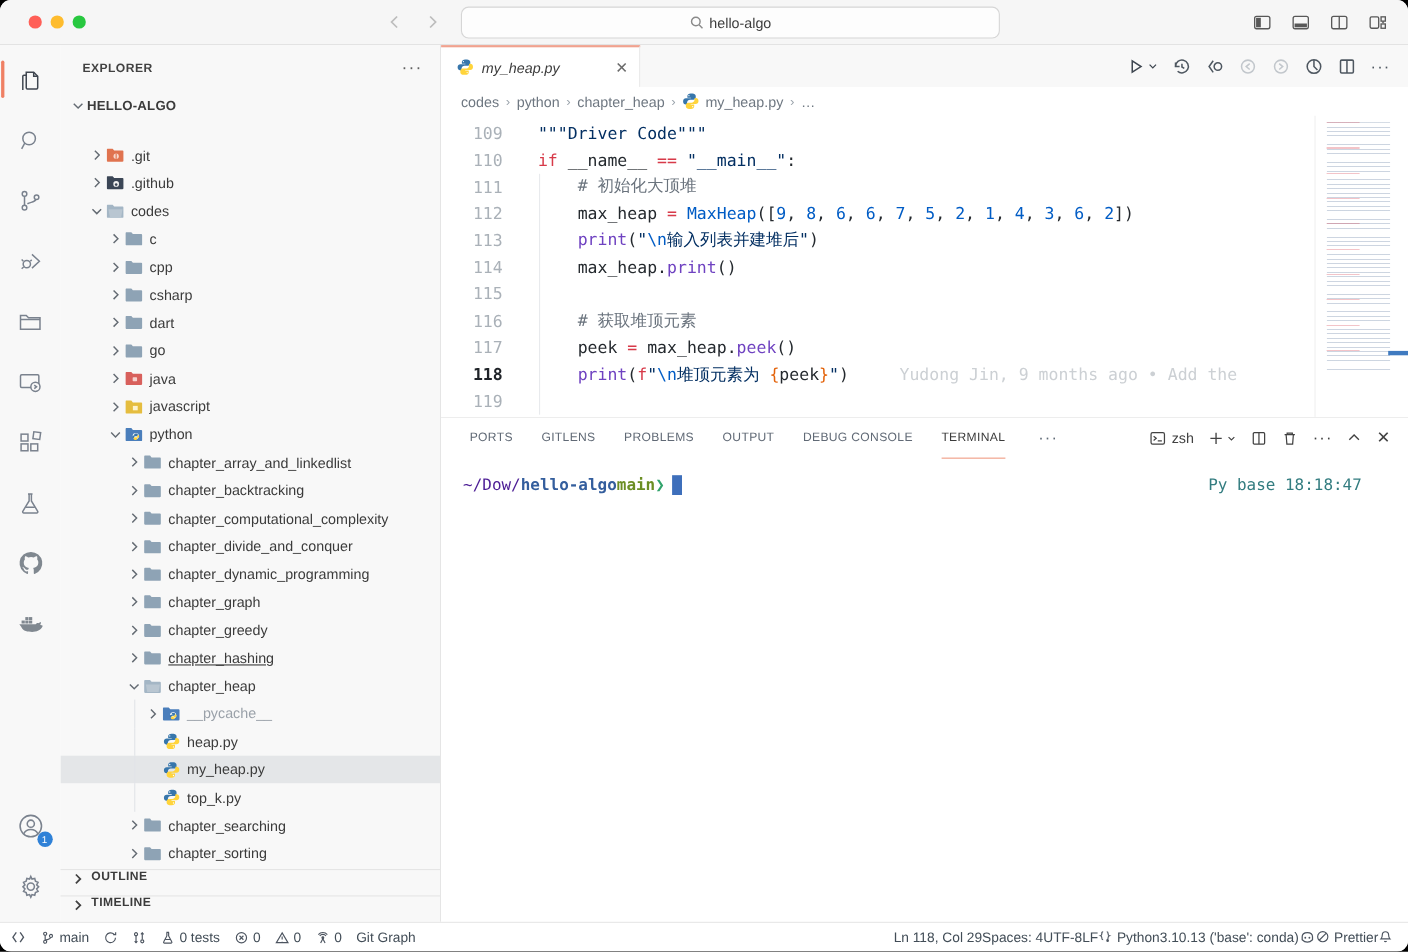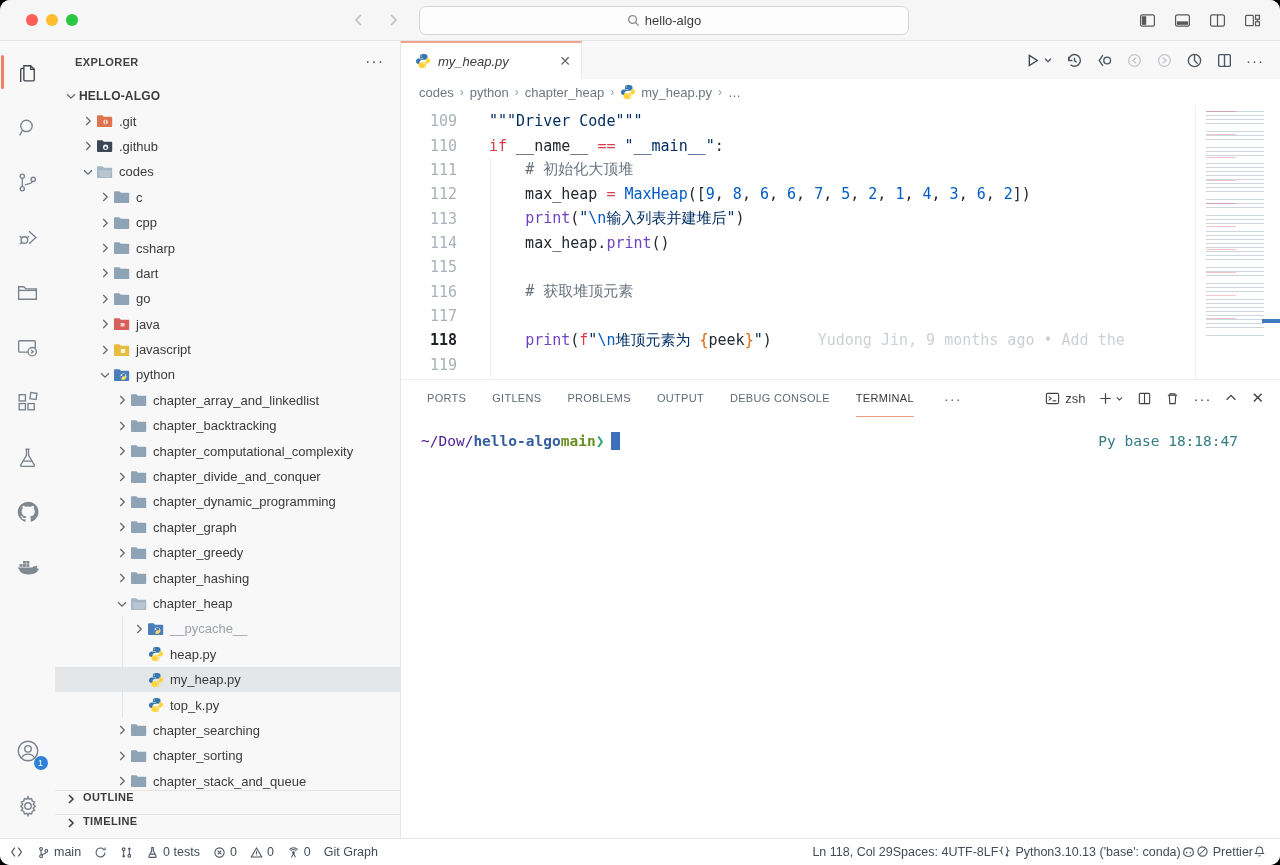--- a/index.html
+++ b/index.html
@@ -249,21 +249,21 @@
       </div>
       <div class="tree" id="tree">
           <div class="row root" style="padding-left: 8px;">
             <span class="twisty">
               <svg width="14" height="14" viewBox="0 0 16 16" fill="none" stroke="#646b73" stroke-width="1.5">
                 <path d="M3.5 6 L8 10.5 L12.5 6"></path>
               </svg>
             </span>
             <span class="lbl">HELLO-ALGO</span>
           </div>
-          <div class="row" style="padding-left: 25px;">
+          <div class="row" style="padding-left: 25px; margin-top: 20px;">
             <span class="twisty">
               <svg width="14" height="14" viewBox="0 0 16 16" fill="none" stroke="#646b73" stroke-width="1.5">
                 <path d="M6 3.5 L10.5 8 L6 12.5"></path>
               </svg>
             </span>
             <span class="ficon">
               <svg width="16" height="14" viewBox="0 0 16 14">
                 <path fill="#e0734f" d="M.8 1.2h4.6l1.4 1.6h7.6c.5 0 .8.4.8.8v8.6c0 .5-.4.8-.8.8H.8c-.5 0-.8-.4-.8-.8V2c0-.5.4-.8.8-.8z"></path>
                 <circle cx="8.6" cy="8" r="2.4" fill="#f8d8cc"></circle>
                 <path stroke="#e0734f" stroke-width="1" d="M8.6 5.6v4.8" fill="none"></path>
@@ -493,21 +493,21 @@
                 <path d="M6 3.5 L10.5 8 L6 12.5"></path>
               </svg>
             </span>
             <span class="ficon">
               <svg width="16" height="14" viewBox="0 0 16 14">
                 <path fill="#8ea3b5" d="M.8 1.2h4.6l1.4 1.6h7.6c.5 0 .8.4.8.8v8.6c0 .5-.4.8-.8.8H.8c-.5 0-.8-.4-.8-.8V2c0-.5.4-.8.8-.8z"></path>
               </svg>
             </span>
             <span class="lbl">chapter_greedy</span>
           </div>
-          <div class="row" style="padding-left: 59px;">
+          <div class="row" style="padding-left: 59px; text-decoration: underline;">
             <span class="twisty">
               <svg width="14" height="14" viewBox="0 0 16 16" fill="none" stroke="#646b73" stroke-width="1.5">
                 <path d="M6 3.5 L10.5 8 L6 12.5"></path>
               </svg>
             </span>
             <span class="ficon">
               <svg width="16" height="14" viewBox="0 0 16 14">
                 <path fill="#8ea3b5" d="M.8 1.2h4.6l1.4 1.6h7.6c.5 0 .8.4.8.8v8.6c0 .5-.4.8-.8.8H.8c-.5 0-.8-.4-.8-.8V2c0-.5.4-.8.8-.8z"></path>
               </svg>
             </span>
@@ -736,21 +736,21 @@
       <div class="code-area">
         <div class="code-lines" id="code-lines">
             <div class="cl"><span class="ln">109</span><span class="ct"><span class="tk-s">"""Driver Code"""</span></span></div>
             <div class="cl"><span class="ln">110</span><span class="ct"><span class="tk-k">if</span><span class="tk-d"> __name__ </span><span class="tk-k">==</span><span class="tk-d"> </span><span class="tk-s">"__main__"</span><span class="tk-d">:</span></span></div>
             <div class="cl"><span class="ln">111</span><span class="ct"><span class="tk-d">    </span><span class="tk-cm"># 初始化大顶堆</span></span></div>
             <div class="cl"><span class="ln">112</span><span class="ct"><span class="tk-d">    max_heap </span><span class="tk-k">=</span><span class="tk-d"> </span><span class="tk-c">MaxHeap</span><span class="tk-d">([</span><span class="tk-n">9</span><span class="tk-d">, </span><span class="tk-n">8</span><span class="tk-d">, </span><span class="tk-n">6</span><span class="tk-d">, </span><span class="tk-n">6</span><span class="tk-d">, </span><span class="tk-n">7</span><span class="tk-d">, </span><span class="tk-n">5</span><span class="tk-d">, </span><span class="tk-n">2</span><span class="tk-d">, </span><span class="tk-n">1</span><span class="tk-d">, </span><span class="tk-n">4</span><span class="tk-d">, </span><span class="tk-n">3</span><span class="tk-d">, </span><span class="tk-n">6</span><span class="tk-d">, </span><span class="tk-n">2</span><span class="tk-d">])</span></span></div>
             <div class="cl"><span class="ln">113</span><span class="ct"><span class="tk-d">    </span><span class="tk-f">print</span><span class="tk-d">(</span><span class="tk-s">"</span><span class="tk-e">\n</span><span class="tk-s">输入列表并建堆后"</span><span class="tk-d">)</span></span></div>
             <div class="cl"><span class="ln">114</span><span class="ct"><span class="tk-d">    max_heap.</span><span class="tk-f">print</span><span class="tk-d">()</span></span></div>
             <div class="cl"><span class="ln">115</span><span class="ct"></span></div>
             <div class="cl"><span class="ln">116</span><span class="ct"><span class="tk-d">    </span><span class="tk-cm"># 获取堆顶元素</span></span></div>
-            <div class="cl"><span class="ln">117</span></div>
+            <div class="cl"><span class="ln">117</span><span class="ct"><span class="tk-d">    peek </span><span class="tk-k">=</span><span class="tk-d"> max_heap.</span><span class="tk-f">peek</span><span class="tk-d">()</span></span></div>
             <div class="cl"><span class="ln cur">118</span><span class="ct"><span class="tk-d">    </span><span class="tk-f">print</span><span class="tk-d">(</span><span class="tk-k">f</span><span class="tk-s">"</span><span class="tk-e">\n</span><span class="tk-s">堆顶元素为 </span><span class="tk-fb">{</span><span class="tk-d">peek</span><span class="tk-fb">}</span><span class="tk-s">"</span><span class="tk-d">)</span></span><span class="blame">Yudong Jin, 9 months ago • Add the</span></div>
             <div class="cl"><span class="ln">119</span><span class="ct"></span></div>
           </div>
         <div class="indent-guide" id="indent-guide" style="top: 52.7px; height: 219.15px;"></div>
         <div class="minimap">
           <div class="mm-stripes"></div>
           <div class="mm-stripes2"></div>
           <div class="mm-marker" style="top:214px"></div>
         </div>
       </div>

